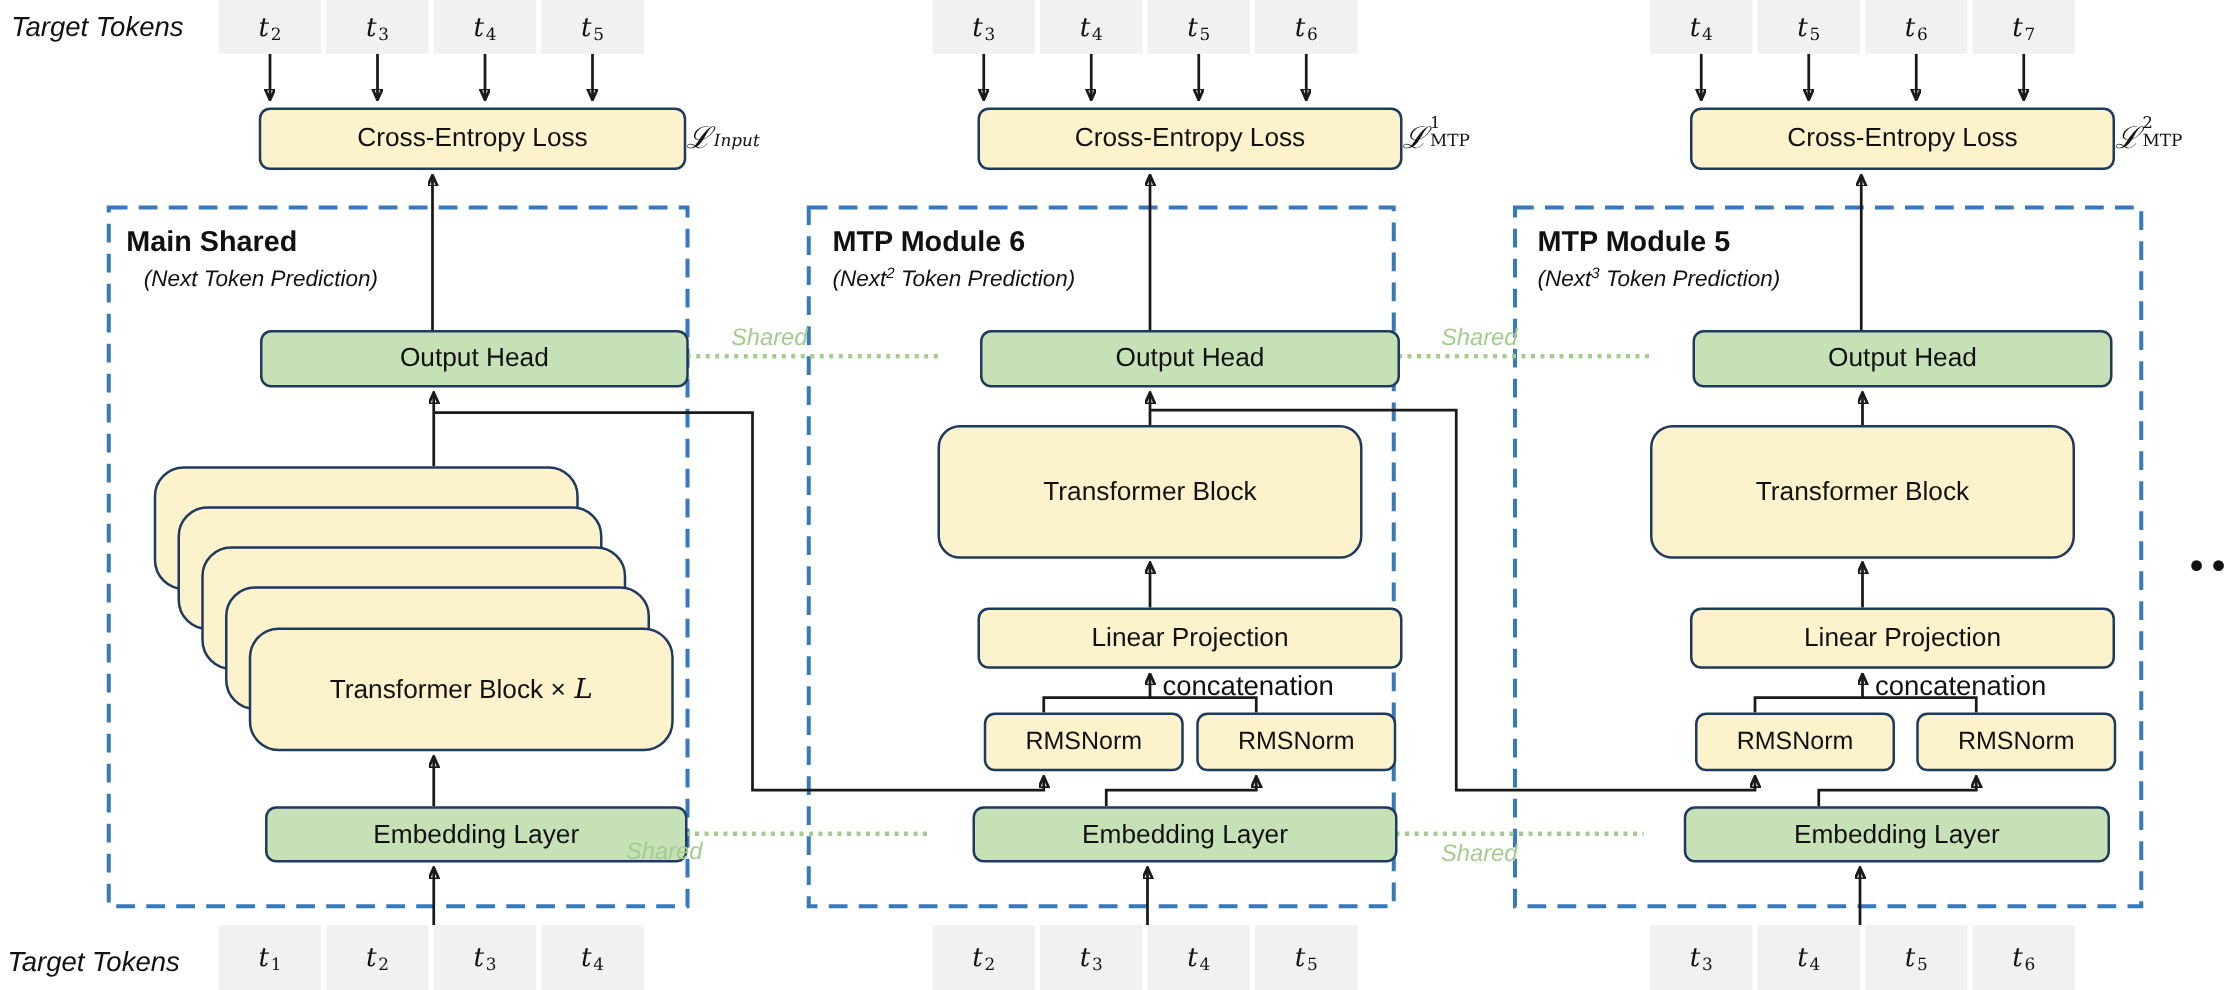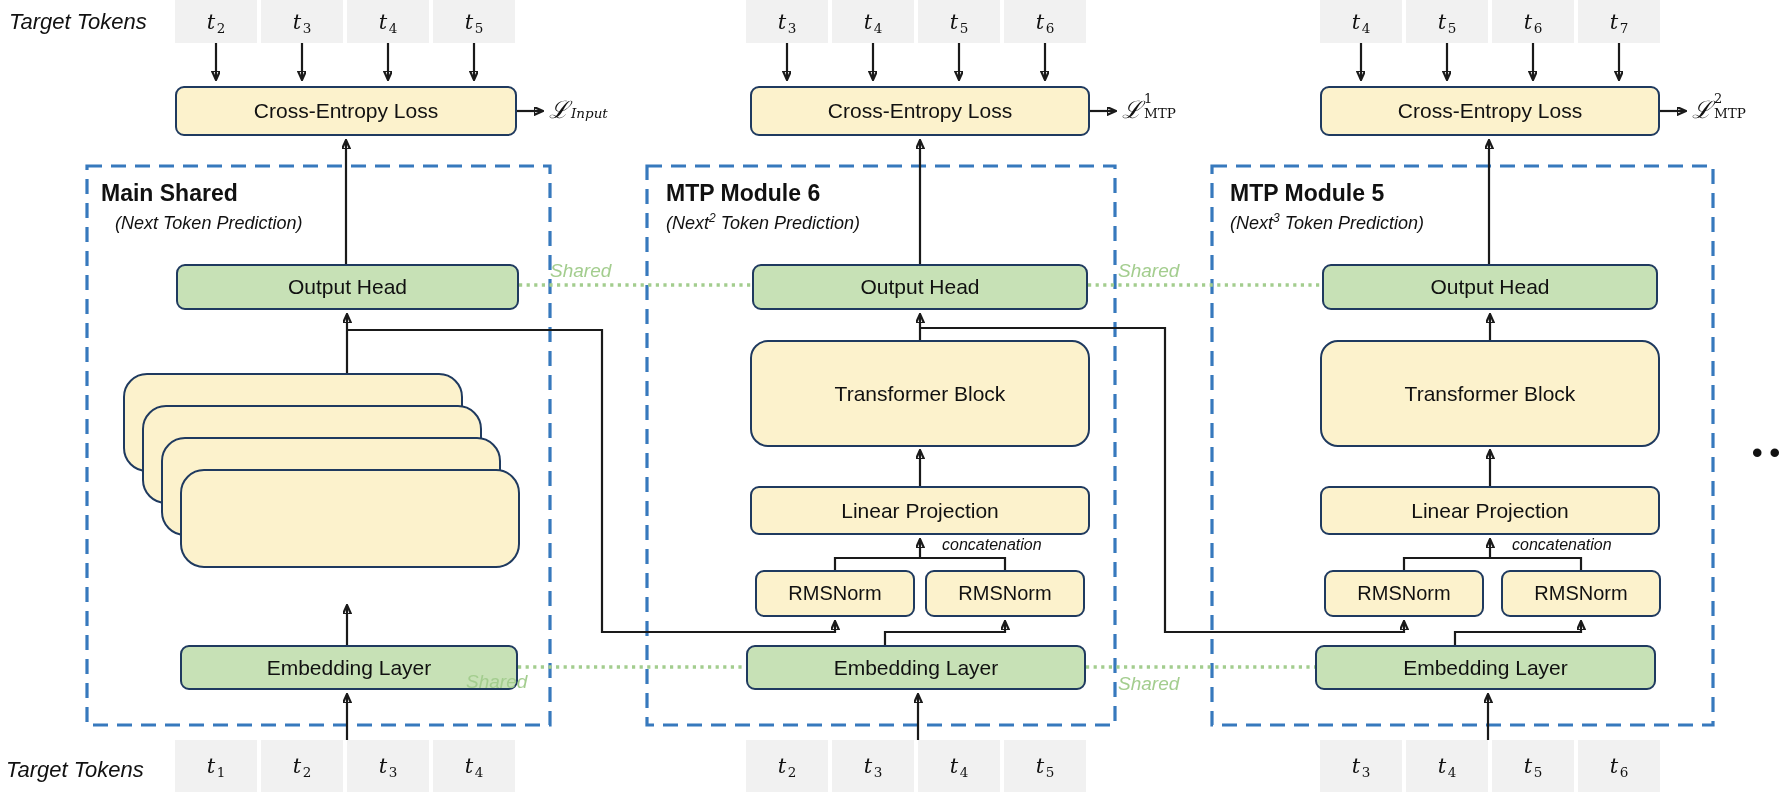--- a/index.html
+++ b/index.html
@@ -6,33 +6,33 @@
   body{font-family:"Liberation Sans",sans-serif;color:#111;}
   #canvas{position:relative;width:1784px;height:792px;overflow:hidden;background:#fff;}
   #lines{position:absolute;left:0;top:0;z-index:1;}
   #lines path{fill:none;stroke:#1a1a1a;stroke-width:2.2;}
   #lines path.dotg{stroke:var(--shared_green,#a3cd8e);stroke-width:3.6;stroke-dasharray:3.2 4.4;}
   #lines rect.module{fill:none;stroke:var(--dashed_blue,#3779bd);stroke-width:3.2;stroke-dasharray:15 9;}
   .box{position:absolute;box-sizing:border-box;border:2.4px solid var(--navy,#1f3a5f);
        display:flex;align-items:center;justify-content:center;font-size:21px;z-index:2;
        color:#111;background:var(--cream,#fcf2cc);}
   .green{background:var(--green,#c7e1b6);}
-  .r8{border-radius:9px;} .r22{border-radius:18px;}
+  .r8{border-radius:9px;margin-left:32px;} .r22{border-radius:18px;}
   .card{position:absolute;box-sizing:border-box;border:2.4px solid var(--navy,#1f3a5f);
         border-radius:24px;background:var(--cream,#fcf2cc);width:340px;height:99px;z-index:2;
         display:flex;align-items:center;justify-content:center;font-size:21px;}
   .tok{position:absolute;width:82px;background:var(--gray,#f1f1f1);display:flex;align-items:center;
        justify-content:center;z-index:2;font-family:"DejaVu Serif",serif;font-style:italic;font-size:21px;}
   .tok .ts{font-size:13.5px;font-style:normal;margin-left:1.5px;transform:translateY(6px);}
   .title{position:absolute;font-weight:bold;font-size:23px;z-index:3;white-space:nowrap;}
   .subtitle{position:absolute;font-style:italic;font-size:18px;z-index:3;white-space:nowrap;}
   .subtitle sup{font-size:12px;}
   .shared{position:absolute;font-style:italic;font-size:19px;color:var(--shared_green,#a3cd8e);
-          z-index:3;width:96px;text-align:left;}
-  .concat{position:absolute;font-style:italic;font-size:16px;z-index:3;margin-left:12px;}
+          z-index:3;width:96px;text-align:right;}
+  .concat{position:absolute;font-size:22px;z-index:3;}
   .side{position:absolute;font-style:italic;font-size:22px;z-index:3;white-space:nowrap;}
   .loss{position:absolute;z-index:3;font-family:"DejaVu Serif",serif;font-size:24px;display:flex;align-items:flex-start;}
   .lsym{font-style:italic;}
   .lstack{display:inline-flex;flex-direction:column;margin-left:2px;line-height:1;}
   .lsup{font-size:13px;height:13px;display:block;}
   .lsub{font-size:13.5px;display:block;margin-top:2px;}
   .it{font-style:italic;}
   .stack-var{font-family:"DejaVu Serif",serif;font-style:italic;margin-left:7px;font-size:22px;}
   .dots{position:absolute;z-index:3;font-size:30px;font-weight:bold;letter-spacing:7px;color:#111;}
 </style>
@@ -135,20 +135,24 @@
         <span class="lsub it">Input</span>
       </span>
     </div>
 
   <div class="box green r8" style="left:176px;top:264px;width:343px;height:46px">Output Head</div>
 
   <div class="card" style="left:123px;top:373px"></div>
   <div class="card" style="left:142px;top:405px"></div>
   <div class="card" style="left:161px;top:437px"></div>
   <div class="card" style="left:180px;top:469px"></div>
+  <div class="card" style="left:199px;top:502px">
+      <span>Transformer Block ×</span>
+      <span class="stack-var">L</span>
+    </div>
 
   <div class="box green r8" style="left:180px;top:645px;width:338px;height:45px">Embedding Layer</div>
 
   <div class="tok" style="left:175px;top:740px;height:52px">
       <span>t</span>
       <span class="ts">1</span>
     </div>
   <div class="tok" style="left:261px;top:740px;height:52px">
       <span>t</span>
       <span class="ts">2</span>

